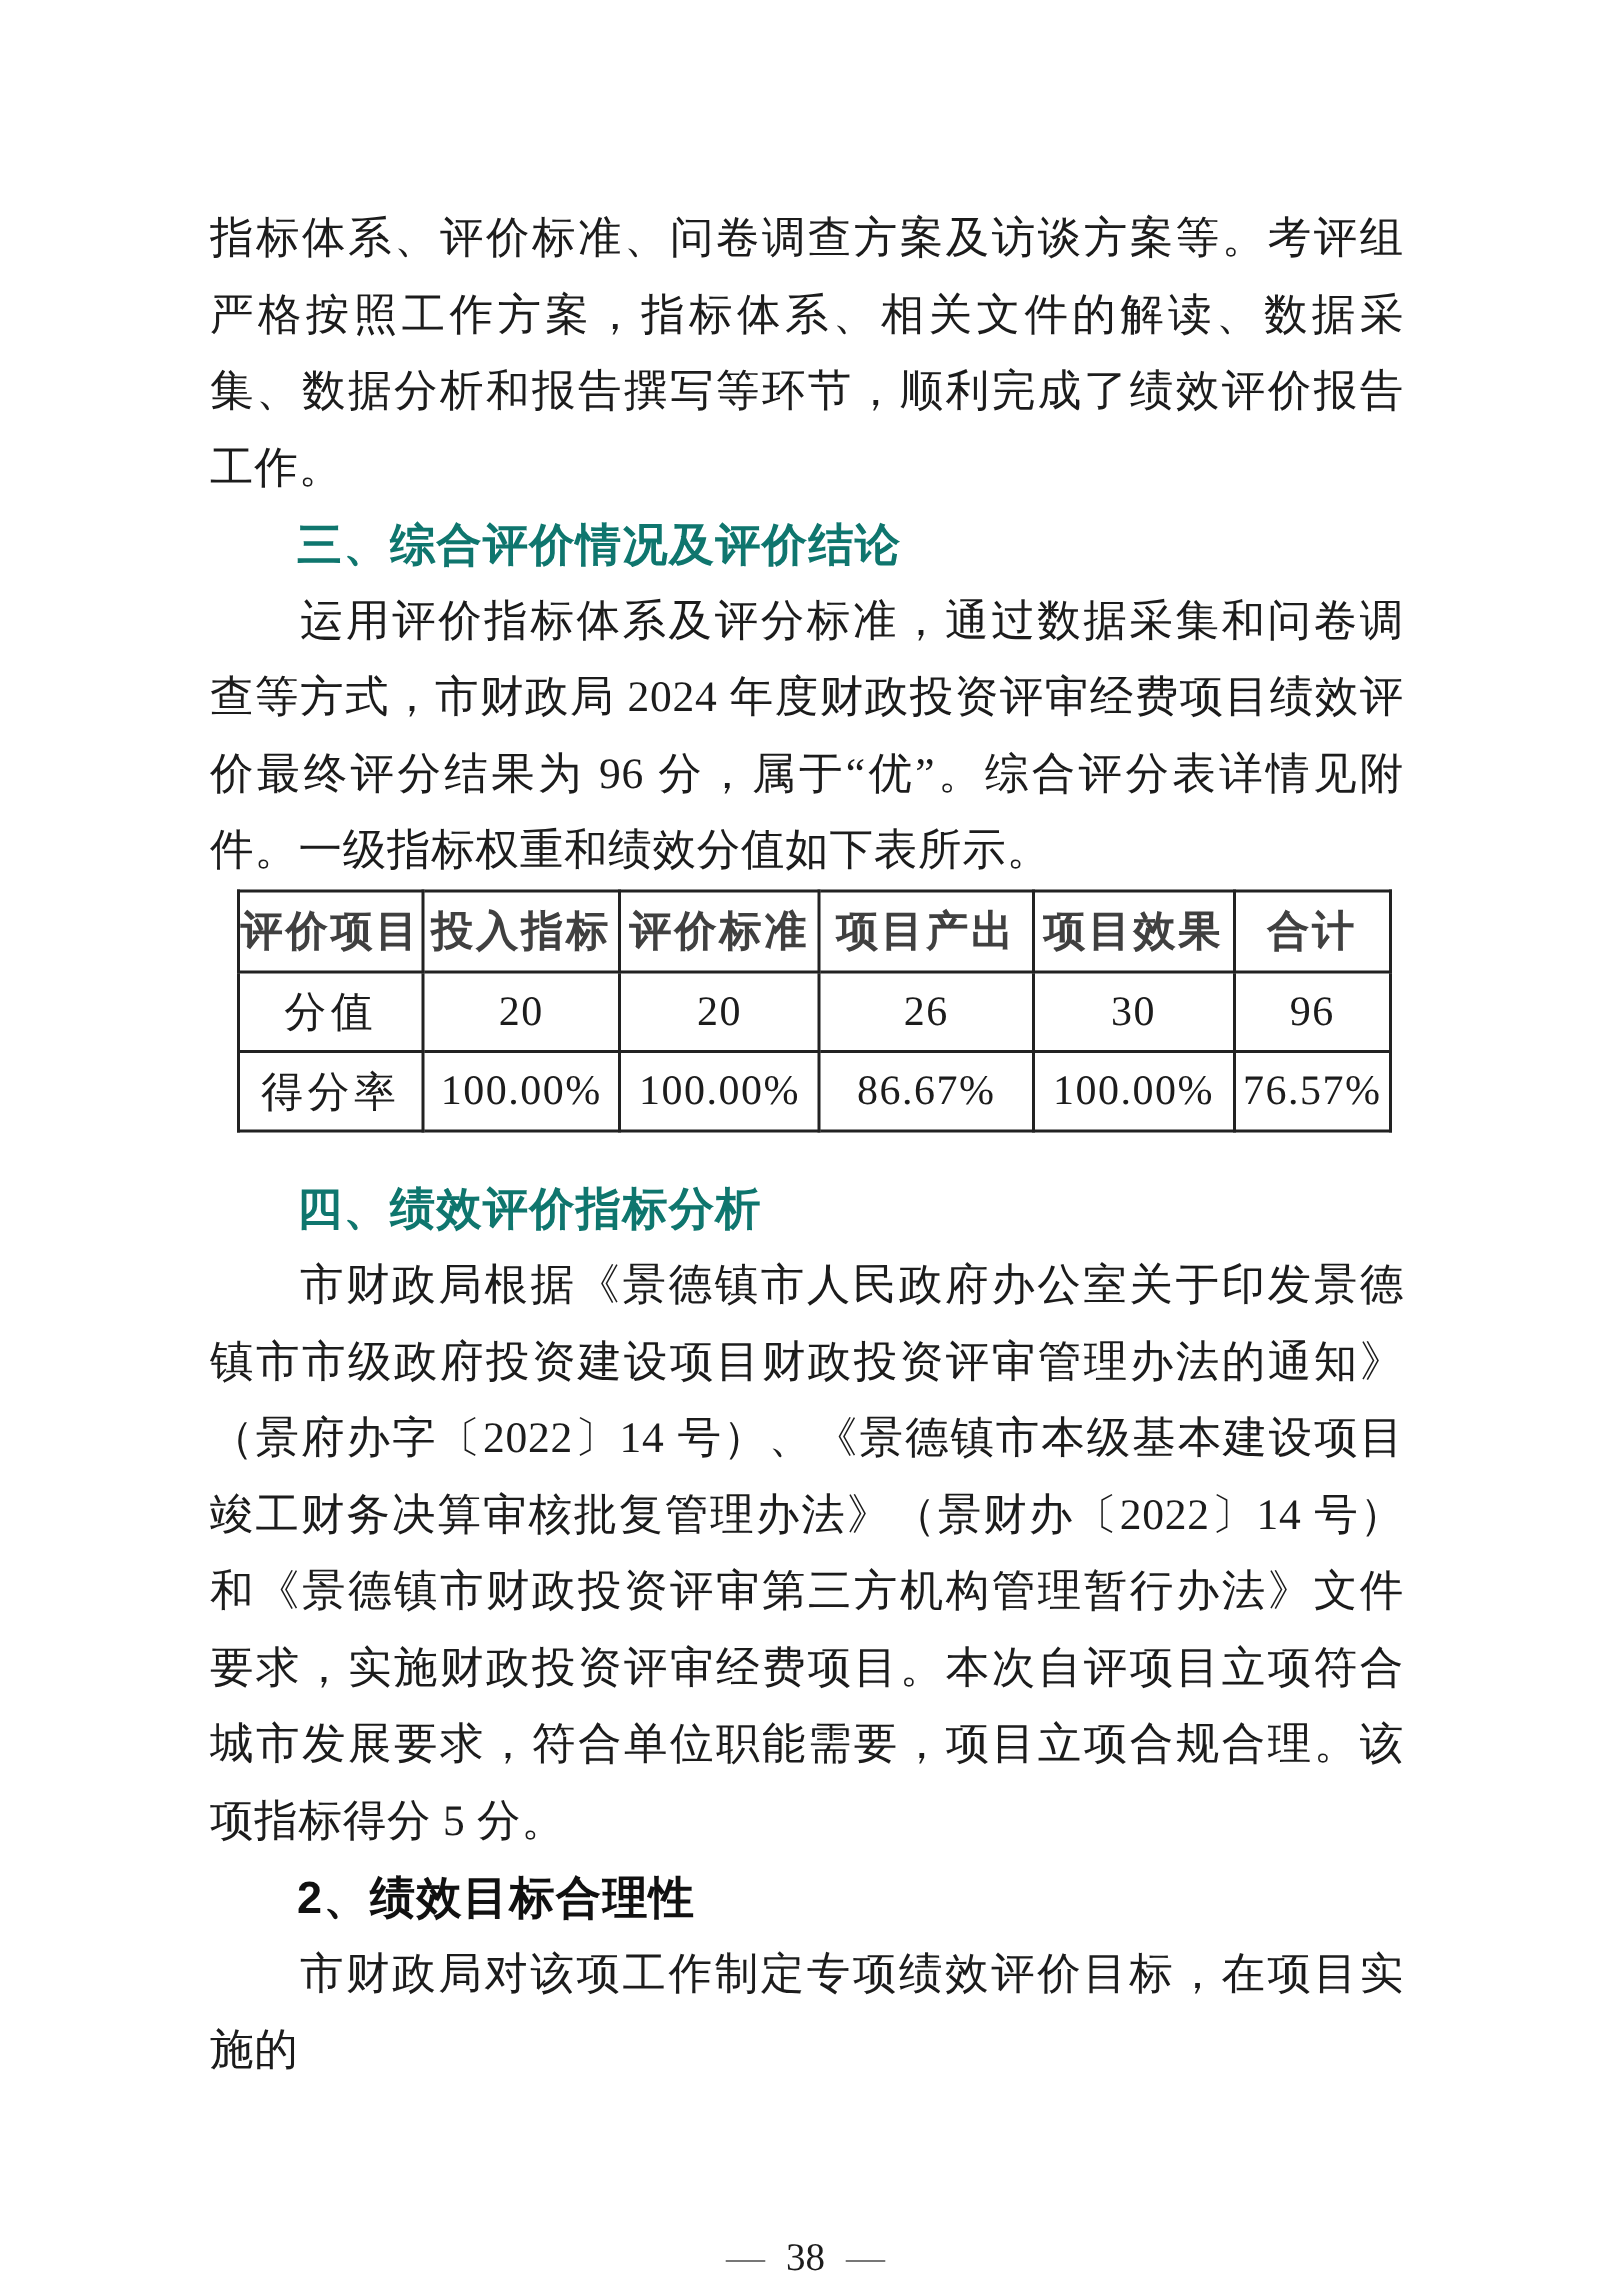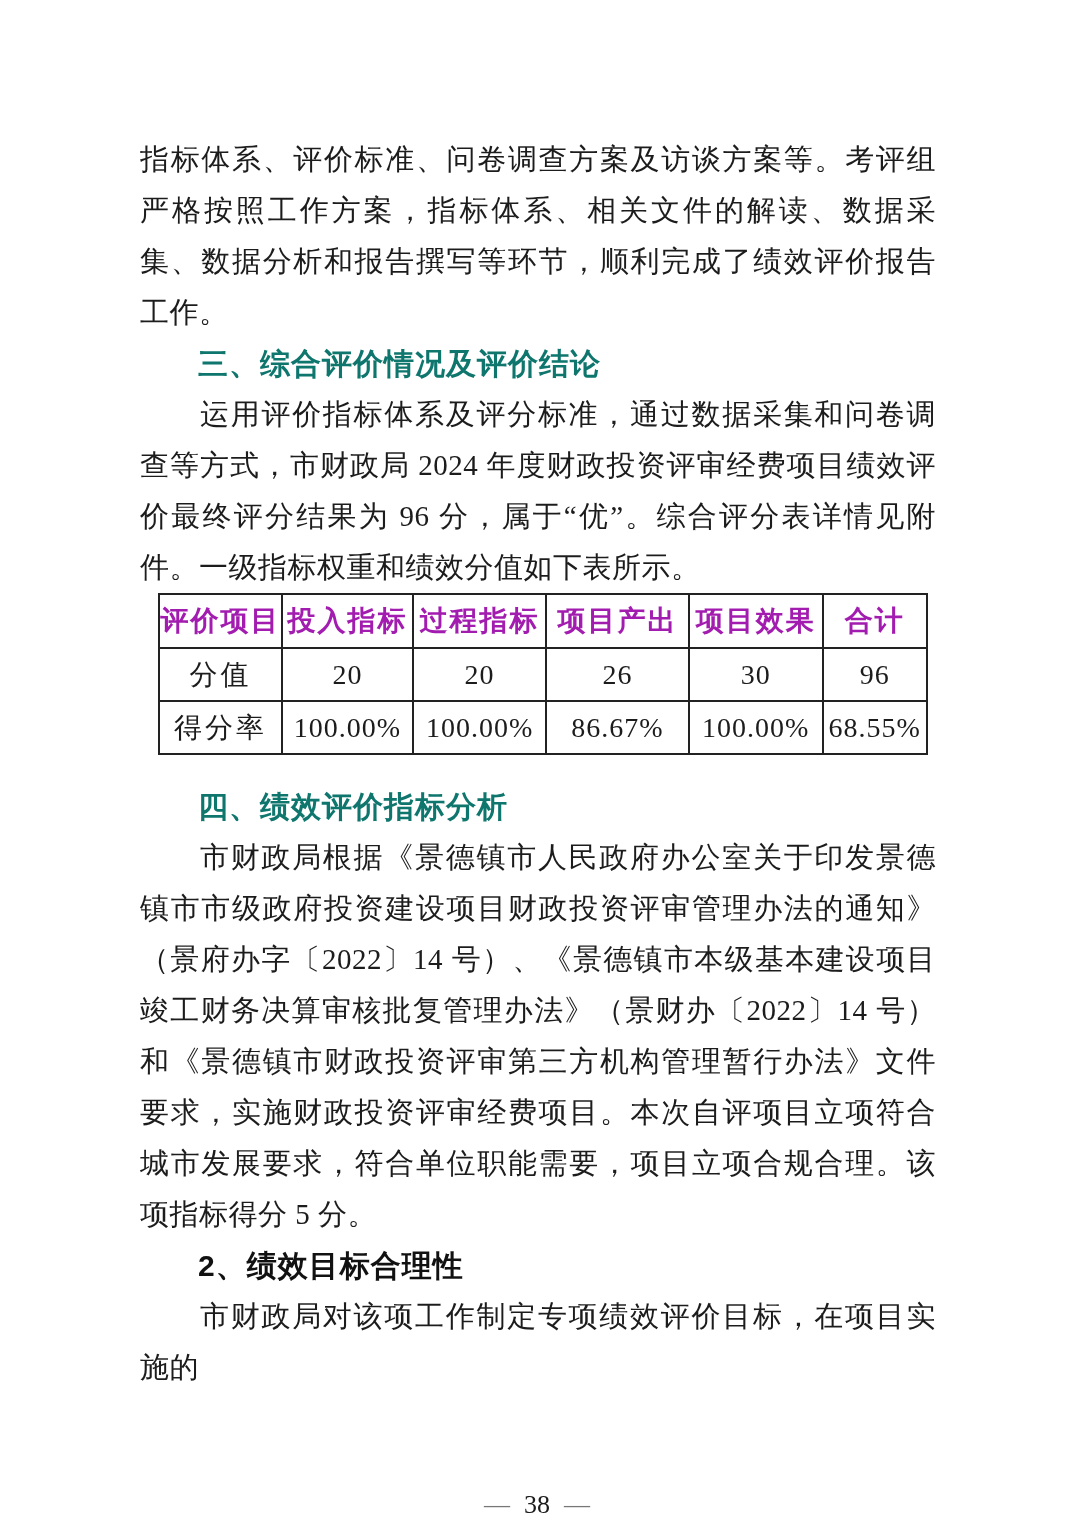--- a/index.html
+++ b/index.html
@@ -74,21 +74,21 @@
     vertical-align: middle;
     padding: 0;
     overflow: hidden;
   }
   table.score-table th {
     height: 52px;
     font-family: "Liberation Serif", "DejaVu Serif", serif;
     font-weight: 700;
     font-size: 28px;
     letter-spacing: 2px;
-    color: #a21caf;
+    color: #404040;
   }
   table.score-table td {
     height: 51px;
     font-size: 28px;
     font-weight: 400;
     letter-spacing: 1px;
   }
   table.score-table td.row-label {
     letter-spacing: 3px;
   }
@@ -124,40 +124,40 @@
         <col style="width:17.1%">
         <col style="width:17.3%">
       <col style="width:18.6%">
         <col style="width:17.4%">
         <col style="width:13.6%">
     </colgroup>
     <tbody>
       <tr>
         <th>评价项目</th>
         <th>投入指标</th>
-        <th>过程指标</th>
+        <th>评价标准</th>
         <th>项目产出</th>
         <th>项目效果</th>
         <th>合计</th>
       </tr>
       <tr>
         <td class="row-label">分值</td>
         <td>20</td>
         <td>20</td>
         <td>26</td>
         <td>30</td>
         <td>96</td>
       </tr>
       <tr>
         <td class="row-label">得分率</td>
         <td>100.00%</td>
         <td>100.00%</td>
         <td>86.67%</td>
         <td>100.00%</td>
-        <td>68.55%</td>
+        <td>76.57%</td>
       </tr>
     </tbody>
   </table>
 
   <h2 class="heading-hei mt-sect">四、绩效评价指标分析</h2>
 
 
 
   <p class="body-text first-indent">市财政局根据《景德镇市人民政府办公室关于印发景德镇市市级政府投资建设项目财政投资评审管理办法的通知》（景府办字〔2022〕14 号）、《景德镇市本级基本建设项目竣工财务决算审核批复管理办法》（景财办〔2022〕14 号）和《景德镇市财政投资评审第三方机构管理暂行办法》文件要求，实施财政投资评审经费项目。本次自评项目立项符合城市发展要求，符合单位职能需要，项目立项合规合理。该项指标得分 5 分。</p>
 

